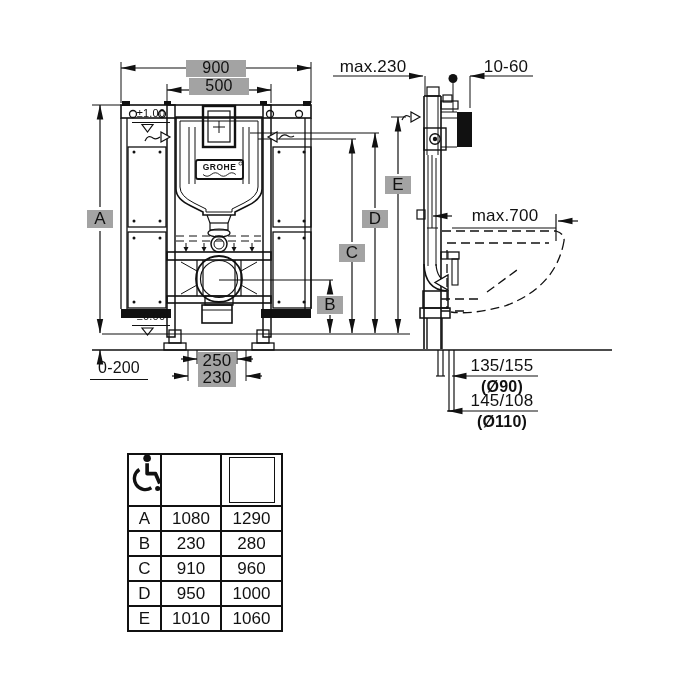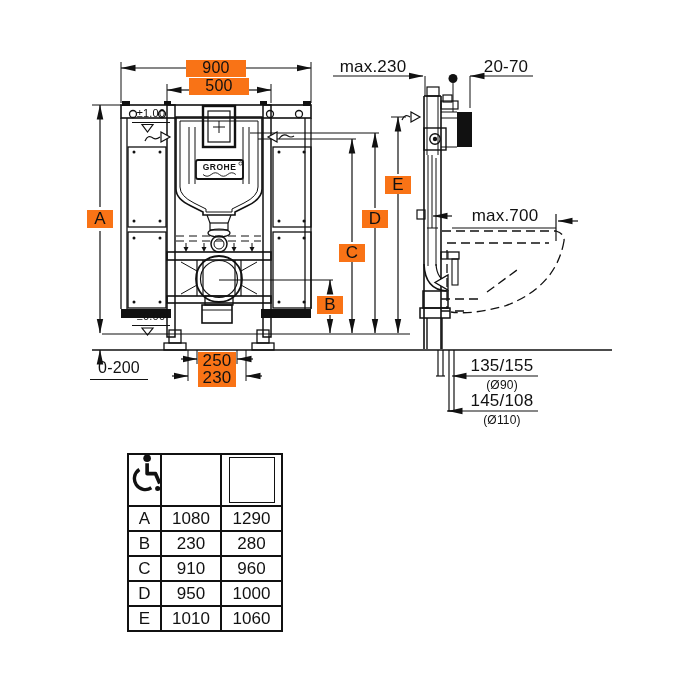--- a/index.html
+++ b/index.html
@@ -3,22 +3,22 @@
 <meta charset="utf-8">
 <style>
   html,body{margin:0;padding:0;}
   body{width:700px;height:700px;background:#ffffff;position:relative;
        font-family:"Liberation Sans",sans-serif;overflow:hidden;}
   #stage{position:absolute;left:0;top:0;width:700px;height:700px;}
   svg{position:absolute;left:0;top:0;}
   .lbl{position:absolute;color:#111;text-align:center;line-height:1.05;
        white-space:nowrap;letter-spacing:0.2px;}
   .u{border-bottom:1.6px solid #111;padding-bottom:2px;}
-  .bg{background:#f97316;}
-  .fs12{font-size:12px;} .fs13{font-size:11px;} .fs15{font-size:17px;}
+  .bg{background:#a3a3a3;}
+  .fs12{font-size:16px;font-weight:bold;} .fs13{font-size:11px;} .fs15{font-size:17px;}
   .fs16{font-size:16px;} .fs17{font-size:17px;}
   table.dims{position:absolute;left:127px;top:453px;border-collapse:collapse;
        table-layout:fixed;background:#fff;}
   table.dims td{border:2px solid #111;text-align:center;font-size:17px;
        color:#111;padding:0;font-family:"Liberation Sans",sans-serif;}
   table.dims tr.hdr td{height:50px;}
   table.dims tr.row td{height:23px;}
   .icon-box{width:44px;height:44px;border:1.6px solid #111;margin:2px auto;
        display:flex;align-items:center;justify-content:center;}
 </style>
@@ -274,21 +274,21 @@
 <span class="lbl fs13 u" style="left:132px;top:311px;width:38px;">±0.00</span>
 <span class="lbl fs17 bg" style="left:87px;top:210px;width:26px;">A</span>
 <span class="lbl fs16 u" style="left:90px;top:360px;width:58px;">0-200</span>
 <span class="lbl fs15 bg" style="left:198px;top:352px;width:38px;">250</span>
 <span class="lbl fs15 bg" style="left:198px;top:369px;width:38px;">230</span>
 <span class="lbl fs17 bg" style="left:317px;top:296px;width:26px;">B</span>
 <span class="lbl fs17 bg" style="left:339px;top:244px;width:26px;">C</span>
 <span class="lbl fs17 bg" style="left:362px;top:210px;width:26px;">D</span>
 <span class="lbl fs17 bg" style="left:385px;top:176px;width:26px;">E</span>
 <span class="lbl fs15" style="left:334px;top:58px;width:78px;">max.230</span>
-<span class="lbl fs15" style="left:478px;top:58px;width:56px;">20-70</span>
+<span class="lbl fs15" style="left:478px;top:58px;width:56px;">10-60</span>
 <span class="lbl fs15" style="left:467px;top:207px;width:76px;">max.700</span>
 <span class="lbl fs15" style="left:462px;top:357px;width:80px;">135/155</span>
 <span class="lbl fs12" style="left:470px;top:379px;width:64px;">(Ø90)</span>
 <span class="lbl fs15" style="left:462px;top:392px;width:80px;">145/108</span>
 <span class="lbl fs12" style="left:468px;top:414px;width:68px;">(Ø110)</span>
 
 <table class="dims">
   <colgroup>
         <col style="width:33px;">
         <col style="width:60px;">

